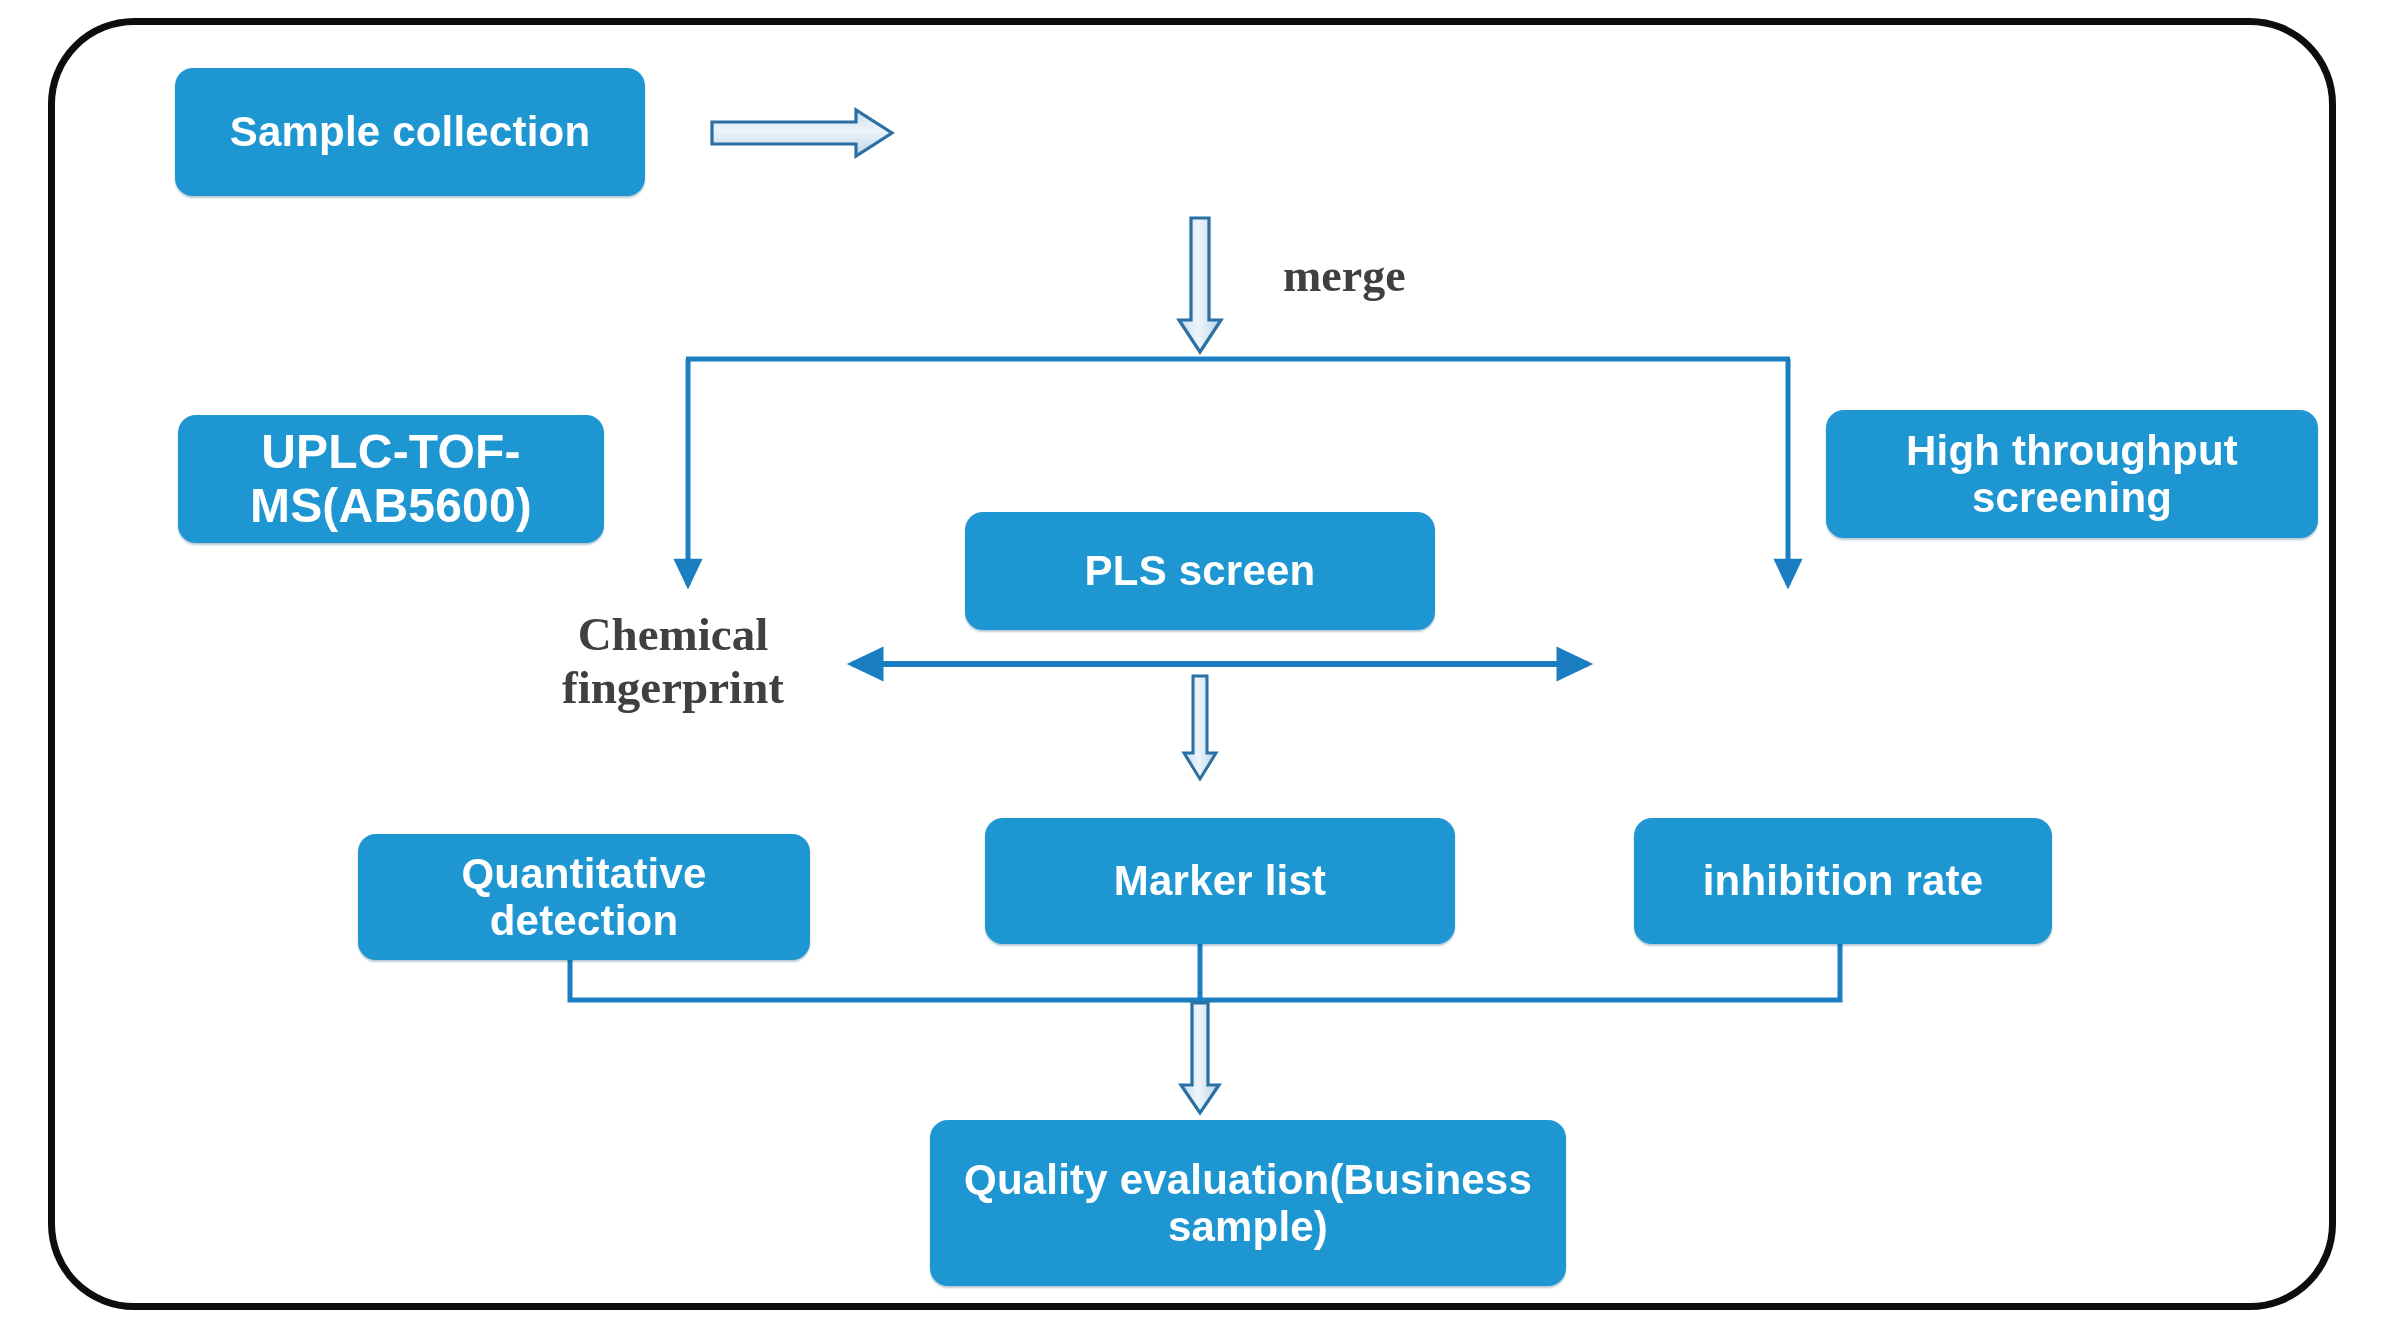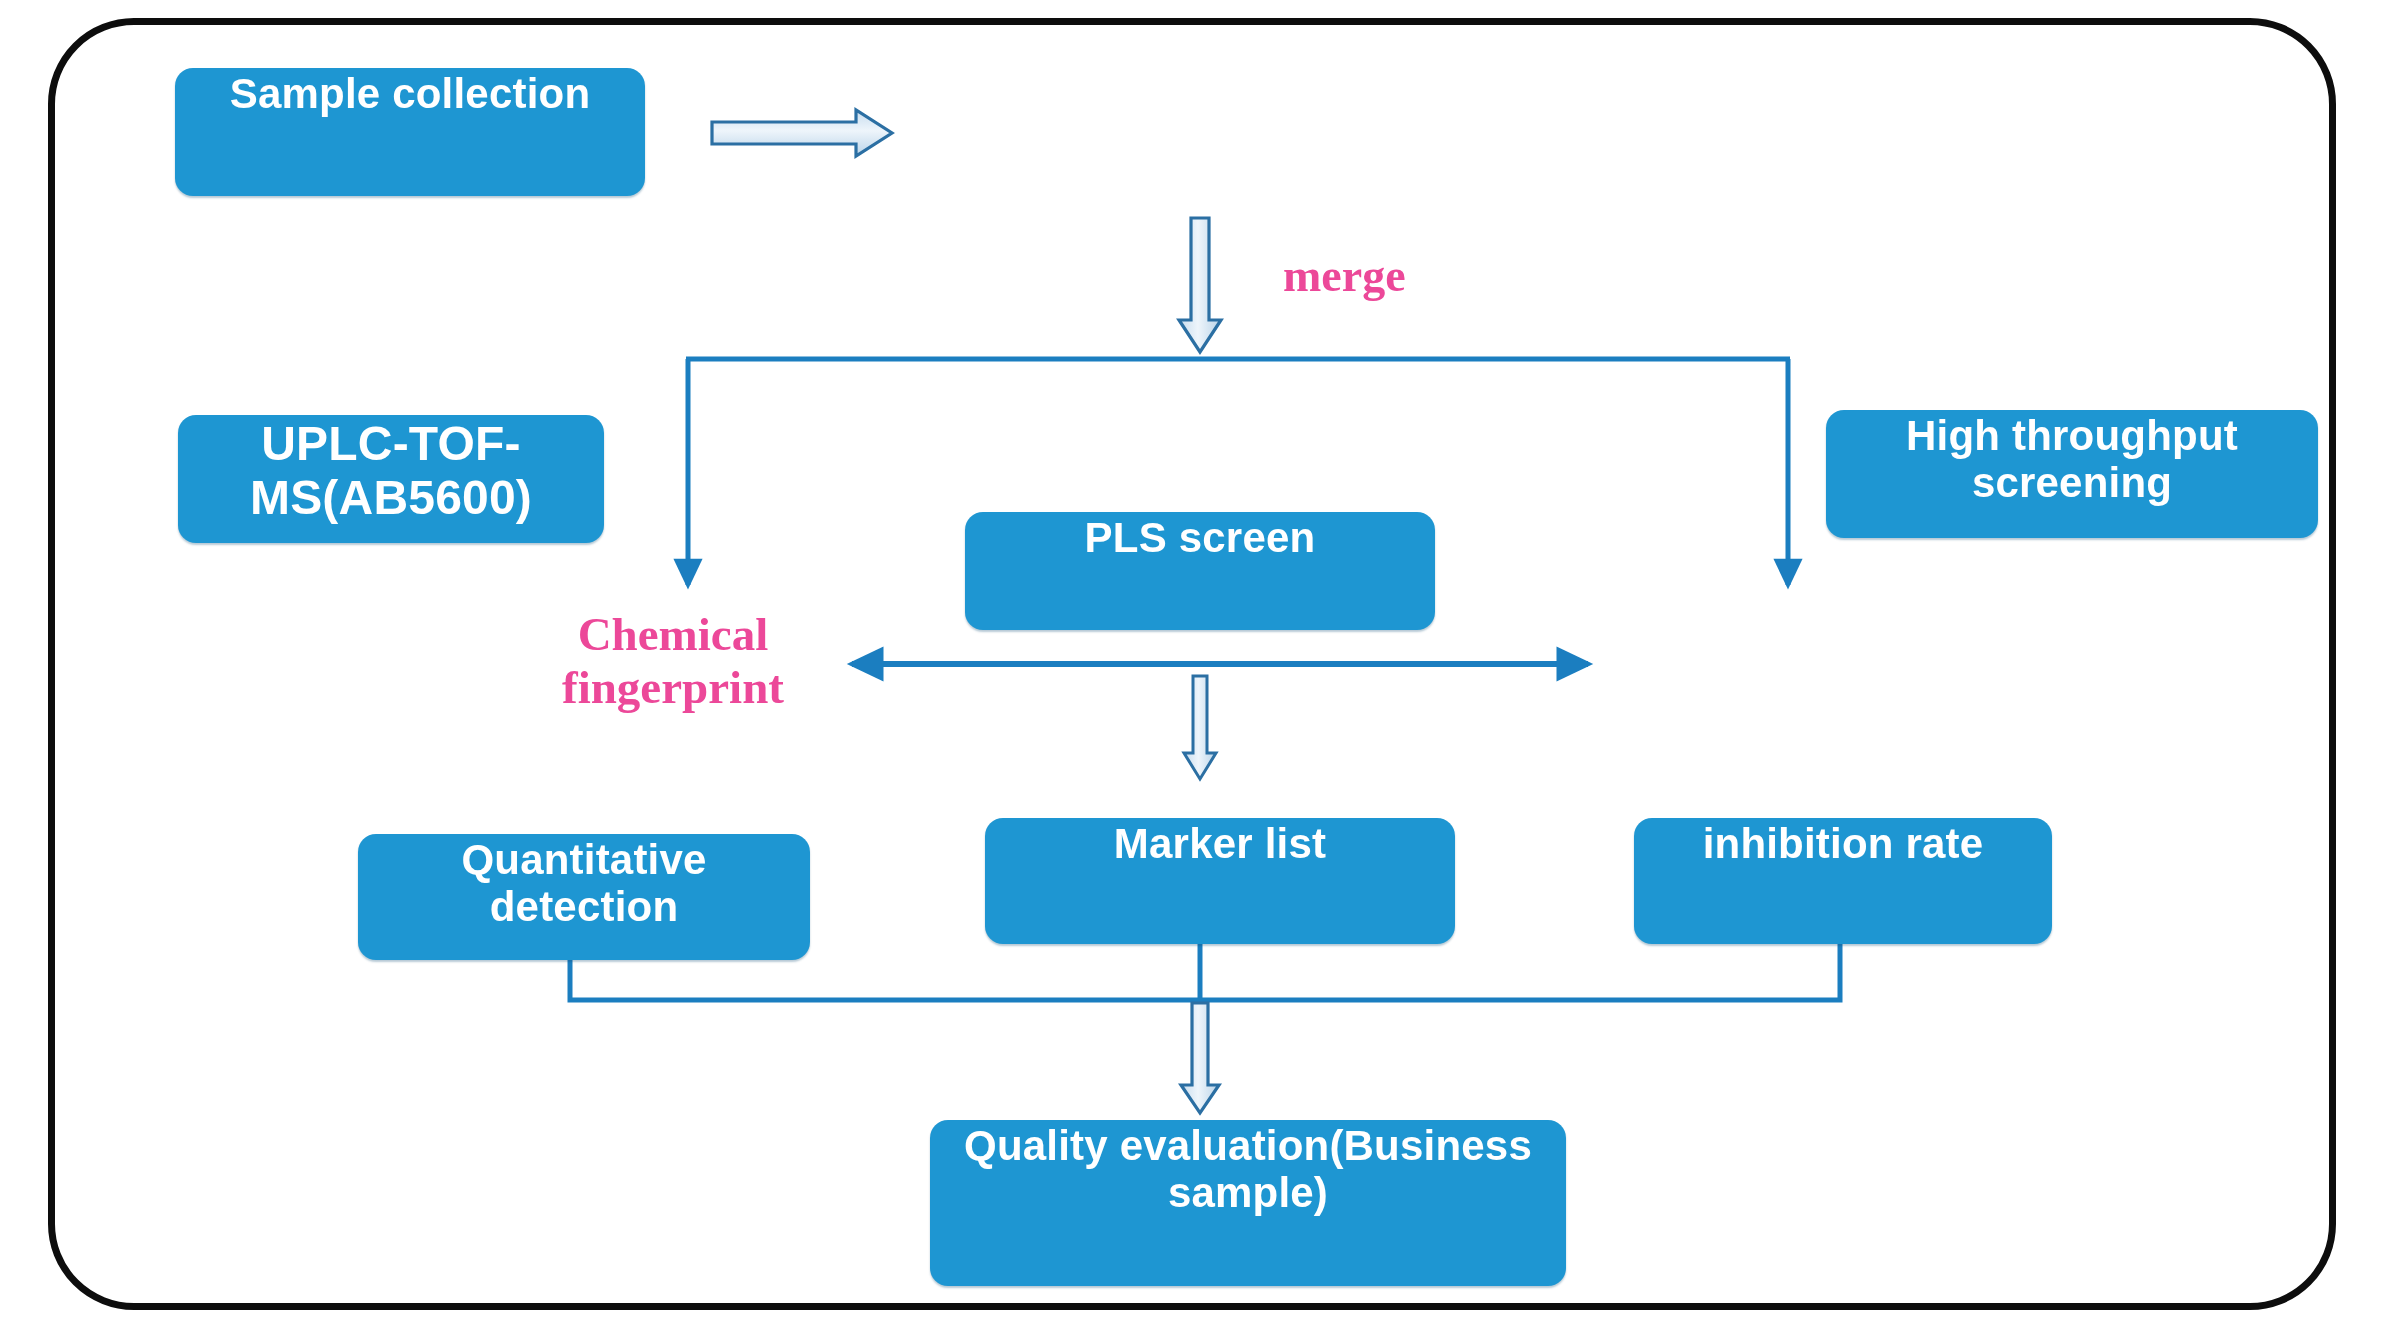--- a/index.html
+++ b/index.html
@@ -30,37 +30,37 @@
   }
 
   
   .pbox {
     position: absolute;
     box-sizing: border-box;
     background: #1e96d2;
     border-radius: 18px;
     color: #ffffff;
     display: flex;
-    align-items: flex-start;
+    align-items: center;
     justify-content: center;
     text-align: center;
     font-weight: 700;
     line-height: 1.12;
     letter-spacing: 0.2px;
     box-shadow: 0 2px 2px rgba(20,80,120,0.30);
     padding: 2px 4px;
   }
   .pbox span { display: block; width: 100%; }
 
   
   .serif-label {
     position: absolute;
     font-family: "Liberation Serif", serif;
     font-weight: 700;
-    color: #ec4899;
+    color: #404040;
     line-height: 1.12;
     white-space: pre-line;
   }
 
   
   #connectors {
     position: absolute;
     left: 0;
     top: 0;
     width: 2392px;

